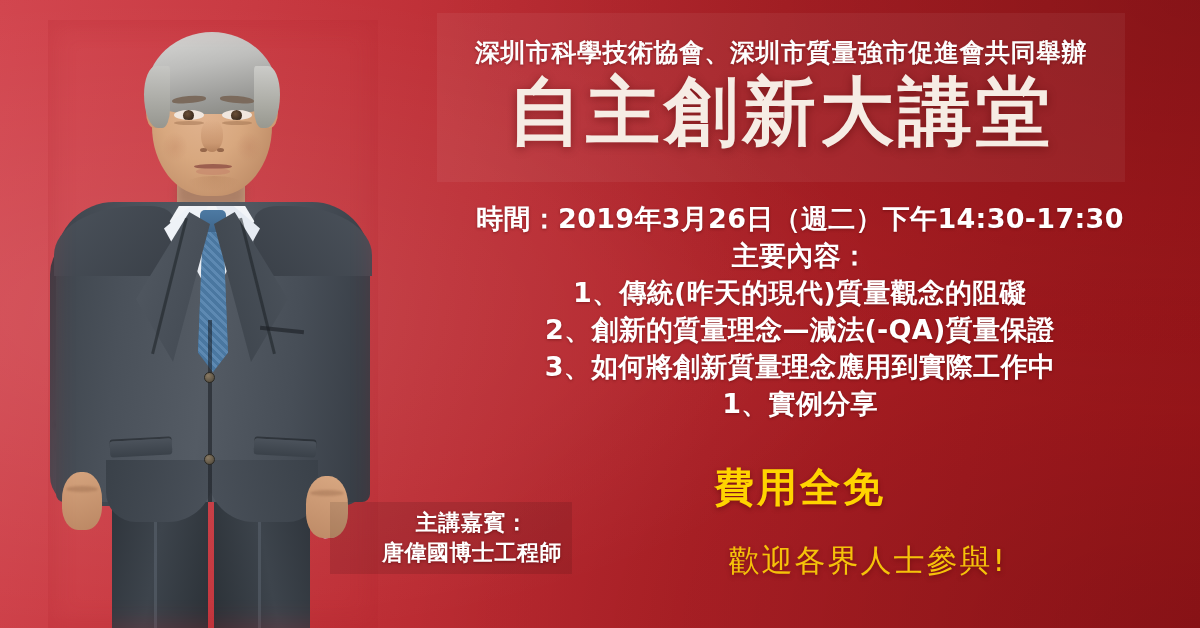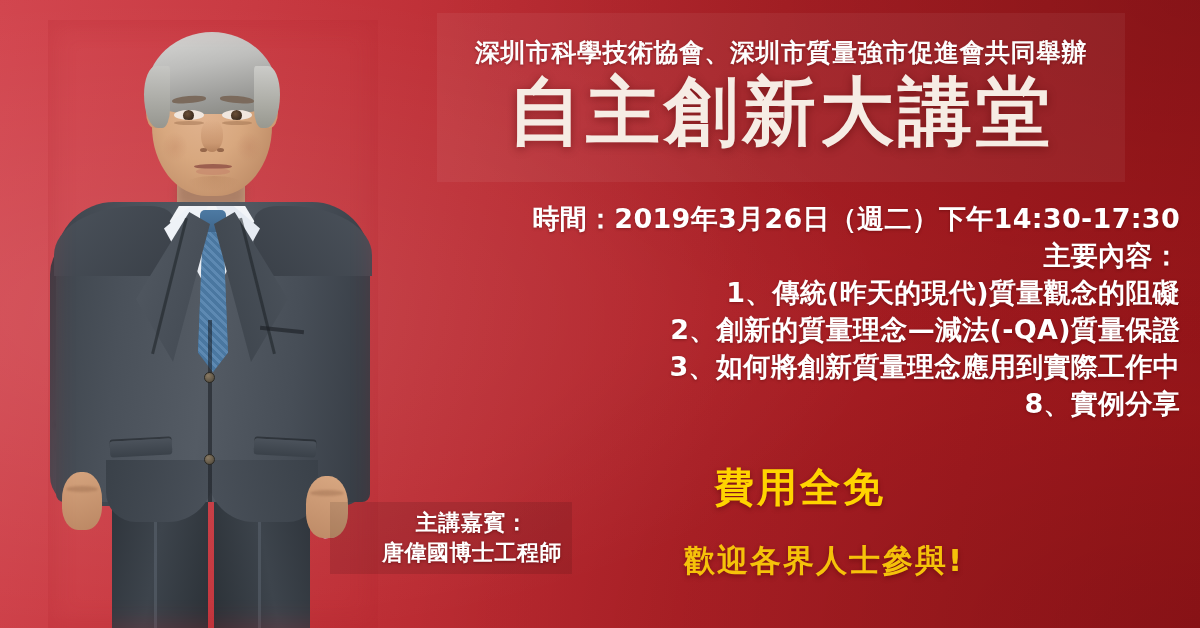--- a/index.html
+++ b/index.html
@@ -159,38 +159,38 @@
     position:absolute;left:437px;top:78px;width:688px;
     text-align:center;color:#f6ece4;
     font-size:74px;font-weight:bold;letter-spacing:4px;line-height:1.08;
     font-family:Liberation Mono, monospace;
     text-shadow:0 2px 10px rgba(70,0,0,.45);
   }
 
   
   #details{
     position:absolute;left:420px;top:200px;width:760px;
-    text-align:right;color:#ffffff;
+    text-align:center;color:#ffffff;
     font-size:27px;font-weight:bold;line-height:37px;
     letter-spacing:.3px;
     text-shadow:0 1px 3px rgba(70,0,0,.42);
   }
   #details .ln{display:block;white-space:nowrap;}
 
   
   #feeFree{
     position:absolute;left:560px;top:460px;width:480px;
     text-align:center;color:#ffd400;
     font-size:40px;font-weight:bold;letter-spacing:3px;
     text-shadow:0 2px 5px rgba(70,0,0,.45);
   }
   #welcome{
-    position:absolute;left:584px;top:540px;width:480px;
-    text-align:center;color:#f5c20a;
-    font-size:31px;font-weight:bold;letter-spacing:2px;
+    position:absolute;left:527px;top:540px;width:480px;
+    text-align:right;color:#f5c20a;
+    font-size:31px;font-weight:normal;letter-spacing:2px;
     text-shadow:0 2px 5px rgba(70,0,0,.45);
   }
 
   
   #speakerPanel{
     position:absolute;left:330px;top:502px;width:242px;height:72px;
     background:rgba(0,0,0,0.10);
   }
   #speakerText{
     position:absolute;left:330px;top:508px;width:242px;
@@ -288,21 +288,21 @@
   <div id="organizer">深圳市科學技術協會、深圳市質量強市促進會共同舉辦</div>
 
   <div id="mainTitle">自主創新大講堂</div>
 
   <div id="details">
     <span class="ln">時間：2019年3月26日（週二）下午14:30-17:30</span>
     <span class="ln">主要內容：</span>
     <span class="ln">1、傳統(昨天的現代)質量觀念的阻礙</span>
     <span class="ln">2、創新的質量理念—減法(-QA)質量保證</span>
     <span class="ln">3、如何將創新質量理念應用到實際工作中</span>
-    <span class="ln">8、實例分享</span>
+    <span class="ln">1、實例分享</span>
   </div>
 
   <div id="feeFree">費用全免</div>
 
   <div id="welcome">歡迎各界人士參與!</div>
 
   <div id="speakerPanel"></div>
   <div id="speakerText">
     <span class="ln">主講嘉賓：</span>
     <span class="ln">唐偉國博士工程師</span>

